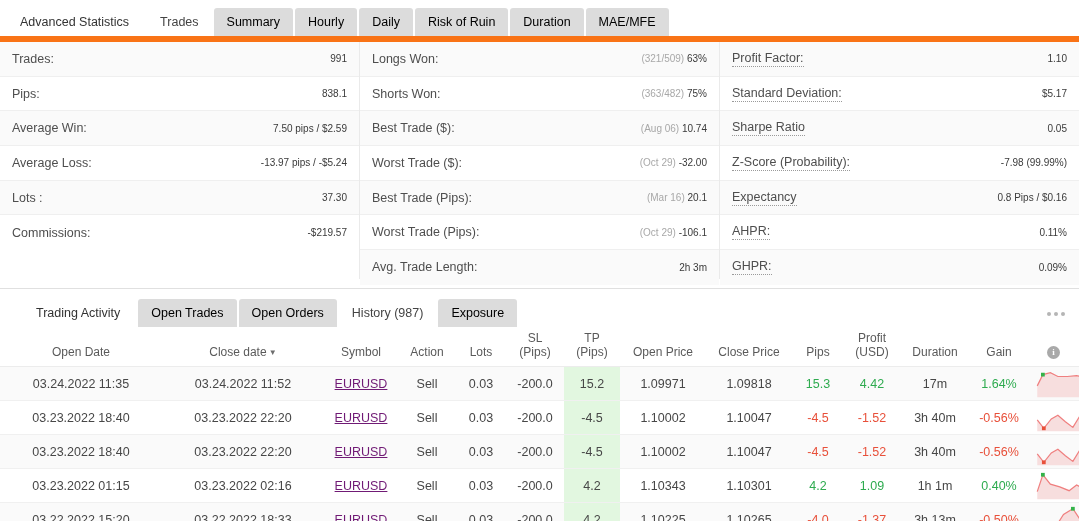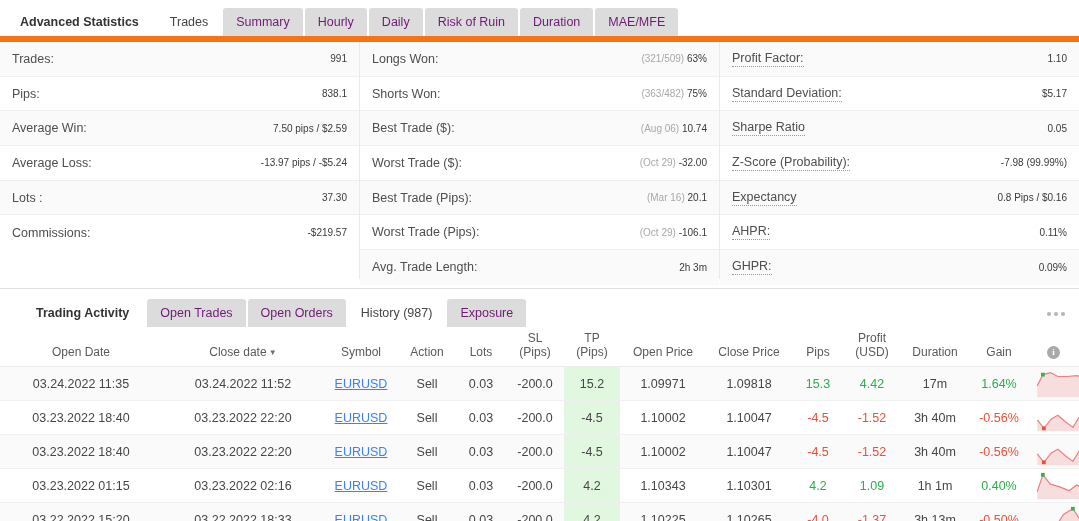--- a/index.html
+++ b/index.html
@@ -19,35 +19,35 @@
     align-items: flex-end;
     height: 36px;
     background: #ffffff;
     padding-left: 8px;
   }
   .tab {
     height: 28px;
     line-height: 28px;
     padding: 0 13px;
     background: #dcdcdc;
-    color: #701a75;
+    color: #000000;
     font-size: 12.5px;
     border-radius: 3px 3px 0 0;
     margin-right: 2px;
     white-space: nowrap;
     cursor: pointer;
   }
   .tab.active {
     background: #ffffff;
     color: #444444;
   }
   .tab.title {
     background: #ffffff;
     color: #333333;
-    font-weight: bold;
+    font-weight: normal;
     padding-left: 12px;
     padding-right: 16px;
     cursor: default;
   }
 
   
   .stats-wrap {
     display: flex;
     border-top: 6px solid #f97316;
     height: 243px;
@@ -130,21 +130,21 @@
     color: #474747;
     border-bottom: 1px solid #f0f0f0;
     white-space: nowrap;
     overflow: hidden;
   }
   tr.trow:nth-child(odd) td { background: #fafafa; }
   tr.trow:nth-child(even) td { background: #ffffff; }
   td.tp-cell { background: #e2f7e0 !important; }
   .pos { color: #2eab4f; }
   .neg { color: #e8503a; }
-  .sym { text-decoration: underline; color: #3b82f6; cursor: pointer; }
+  .sym { text-decoration: underline; color: #701a75; cursor: pointer; }
   .sortcaret { font-size: 8px; color: #6d6d6d; position: relative; top: -1px; }
   .info-ic {
     display: inline-block; width: 13px; height: 13px;
     border-radius: 50%; background: #a9a9a9; color: #ffffff;
     font-size: 9px; line-height: 13px; font-weight: bold;
     font-family: "Liberation Serif", serif;
     text-align: center; cursor: pointer;
   }
   .spark { display: block; margin: 0 auto; }
 </style>

